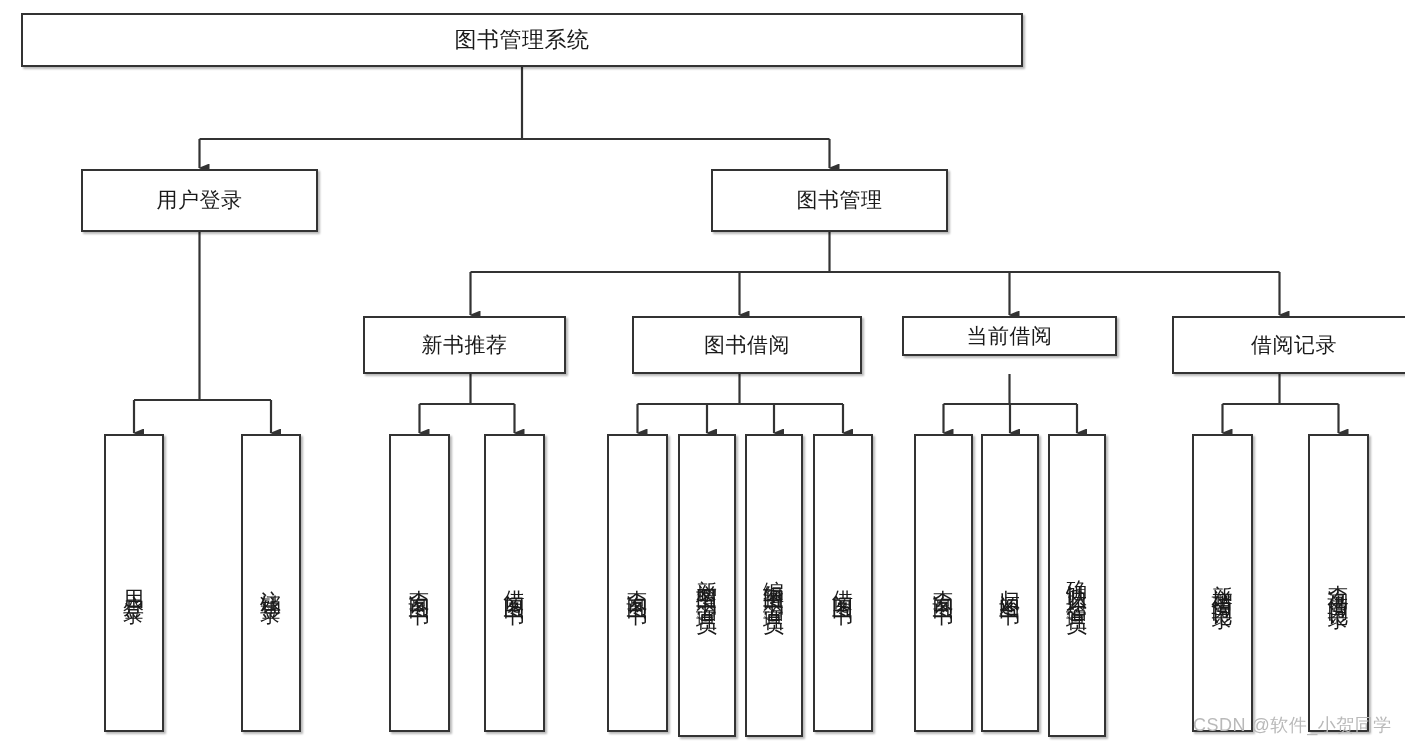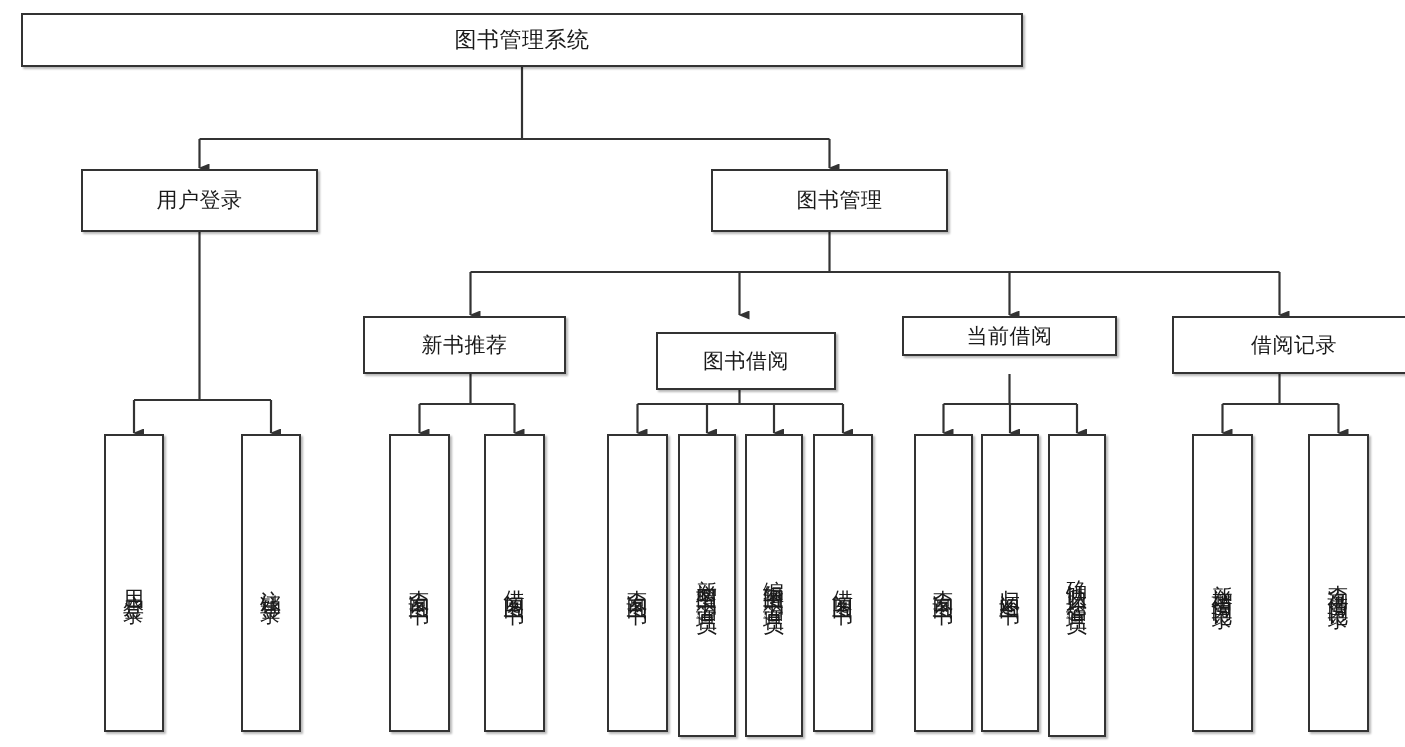--- a/index.html
+++ b/index.html
@@ -125,21 +125,21 @@
       </div>
       <div class="node horiz" style="left: 81px; top: 169px; width: 237px; height: 63px;">
         <span class="label">用户登录</span>
       </div>
       <div class="node horiz" style="left: 711px; top: 169px; width: 237px; height: 63px; padding-left: 20px;">
         <span class="label">图书管理</span>
       </div>
       <div class="node horiz" style="left: 363px; top: 316px; width: 203px; height: 58px;">
         <span class="label">新书推荐</span>
       </div>
-      <div class="node horiz" style="left: 632px; top: 332px; width: 180px; height: 58px; margin-left: 24px;">
+      <div class="node horiz" style="left: 632px; top: 316px; width: 230px; height: 58px;">
         <span class="label">图书借阅</span>
       </div>
       <div class="node horiz" style="left: 902px; top: 316px; width: 215px; height: 40px;">
         <span class="label">当前借阅</span>
       </div>
       <div class="node horiz" style="left: 1172px; top: 316px; width: 244px; height: 58px;">
         <span class="label">借阅记录</span>
       </div>
       <div class="node vert" style="left: 104px; top: 434px; width: 60px; height: 298px;">
         <span class="label">用户登录</span>
@@ -175,13 +175,14 @@
         <span class="label">确认归还（管理员）</span>
       </div>
       <div class="node vert" style="left: 1192px; top: 434px; width: 61px; height: 298px;">
         <span class="label">新增借阅记录</span>
       </div>
       <div class="node vert" style="left: 1308px; top: 434px; width: 61px; height: 298px;">
         <span class="label">查询借阅记录</span>
       </div>
     </div>
 
+  <div class="watermark" style="left:1193px; top:713px;">CSDN @软件_小贺同学</div>
 </div>
 
 </body></html>

